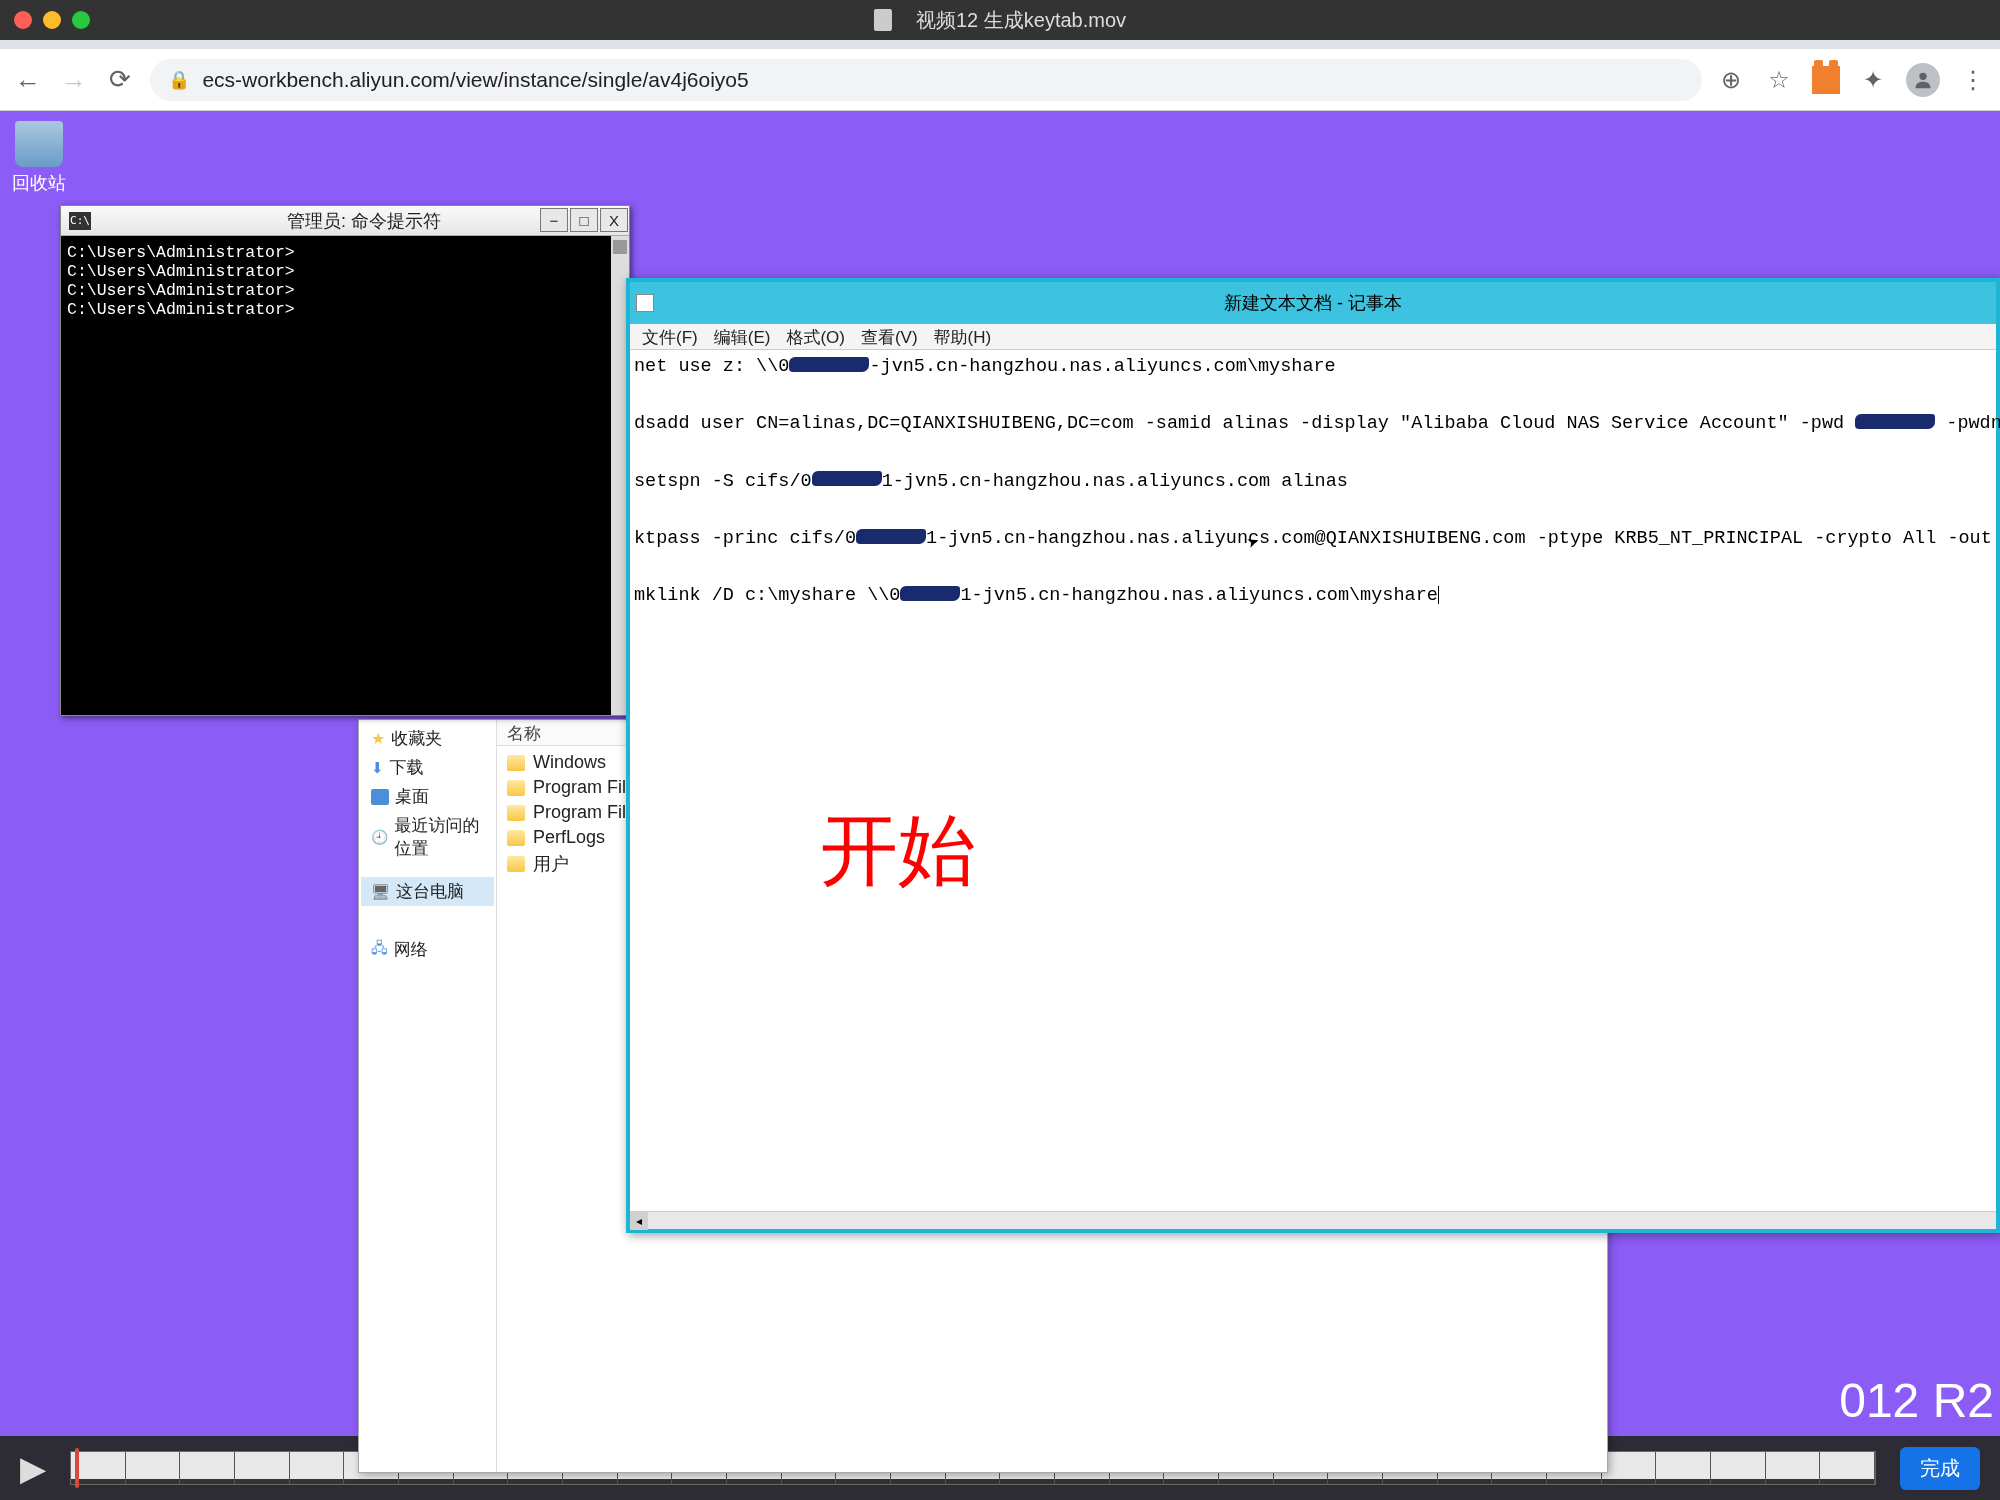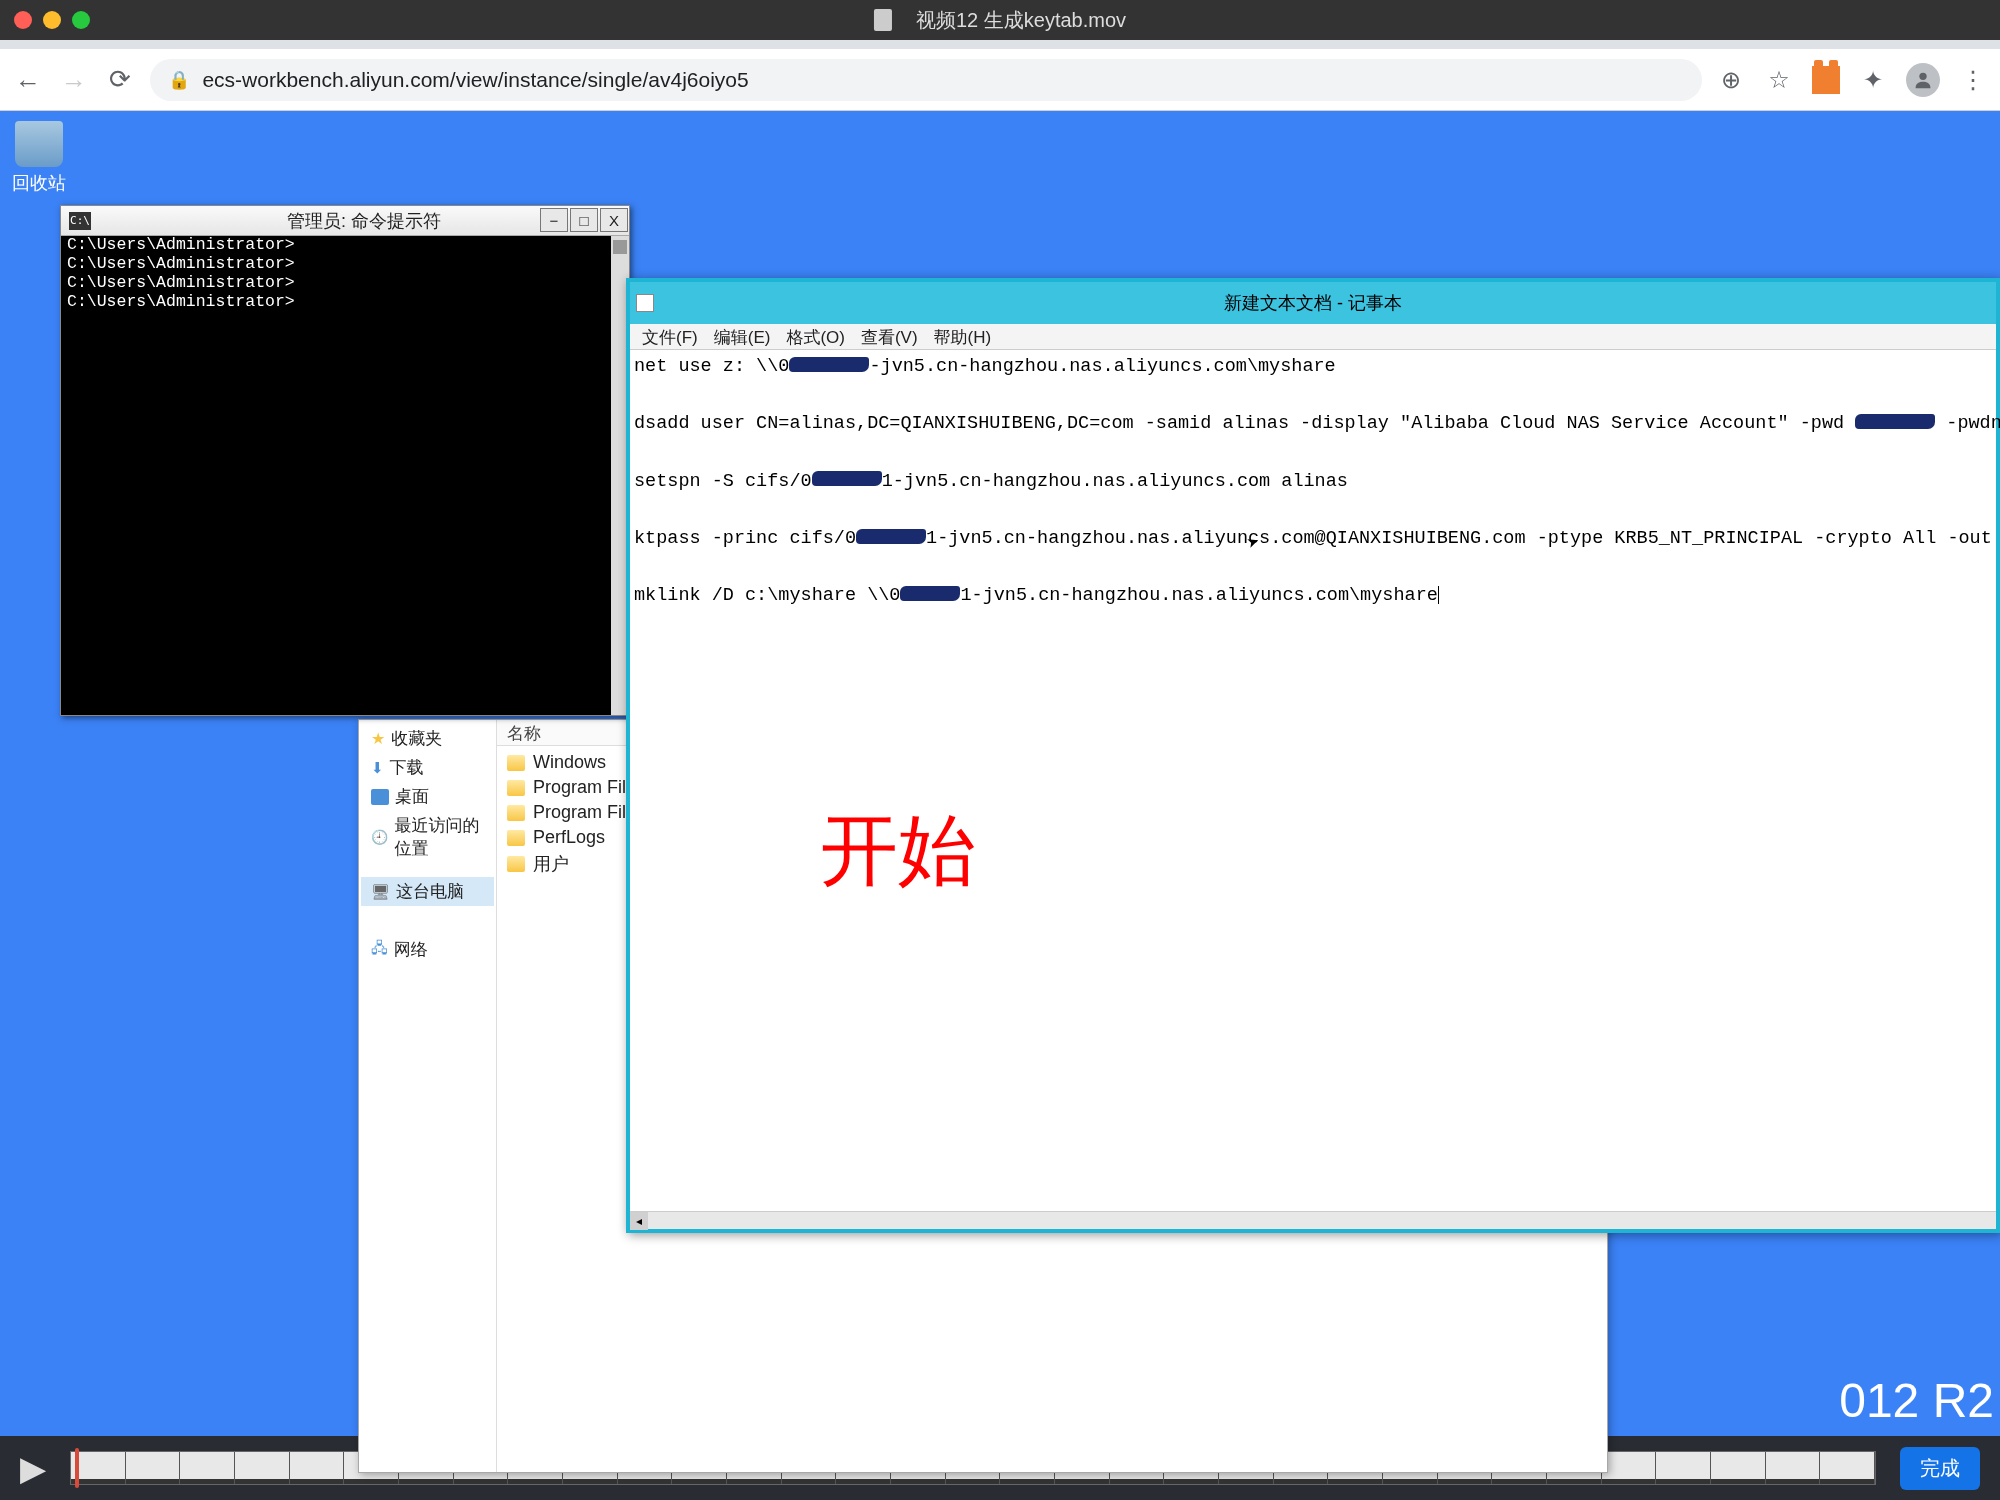--- a/index.html
+++ b/index.html
@@ -79,21 +79,21 @@
     .chrome-actions { display:flex; gap:18px; align-items:center; }
     .chrome-icon-btn { width: 30px; height: 30px; display:flex; align-items:center; justify-content:center; color:#5f6368; font-size: 24px;}
     .ext-mm { width:28px; height:28px; background:#f08030; position:relative; }
     .ext-mm::before, .ext-mm::after { content:""; position:absolute; top:-6px; width:9px; height:10px; background:#f08030; border-radius:2px;}
     .ext-mm::before{left:2px;} .ext-mm::after{right:2px;}
     .profile-circle { width:34px; height:34px; border-radius:50%; background:#bdc1c6; display:flex; align-items:center; justify-content:center;}
     
     .remote {
       position: absolute;
       top: 111px; left:0; right:0; bottom:0;
-      background: #3b82f6;
+      background: #8b5cf6;
     }
     
     .desktop-icon {
       position: absolute;
       top: 10px; left: 12px;
       text-align: center;
       color: #fff;
       font-size: 18px;
     }
     .recycle-img {
@@ -124,21 +124,21 @@
     }
     .cmd-title-icon {
       width: 22px; height: 18px; background: #333; margin: 0 8px;
       display:flex; align-items:center; justify-content:center;
       color:#fff; font-size:11px; font-family:monospace;
     }
     .cmd-title-text { flex:1; text-align:center; }
     .win-btns { display:flex; position:absolute; right:0; top:0; height:100%;}
     .win-btn { width:28px; height:24px; border:1px solid #777; background:#e8e8e8; display:flex; align-items:center; justify-content:center; font-size:15px; margin:2px 1px; font-family: Arial;}
     .cmd-body {
-      padding: 0 6px;
+      padding: 8px 6px;
       font-family: "Courier New", monospace;
       font-size: 16.5px;
       color: #fff;
       line-height: 1.15;
       overflow:auto;
       height: calc(100% - 30px);
       position:relative;
     }
     .cmd-scroll{ position:absolute; right:0; top:0; bottom:0; width:18px; background:#ddd;}
     .cmd-thumb{ position:absolute; top:4px; left:2px; right:2px; height:14px; background:#999;}

